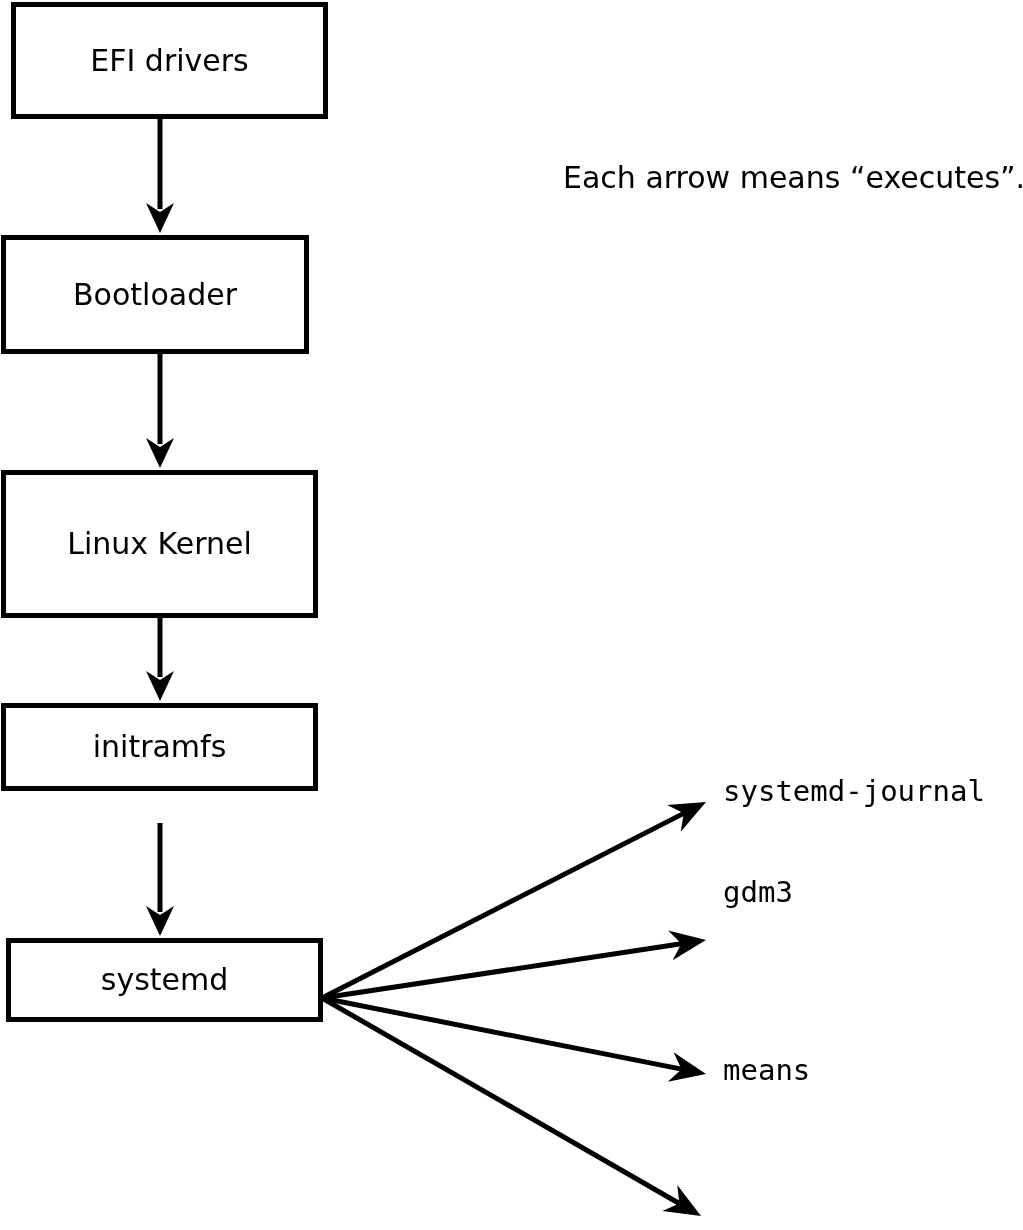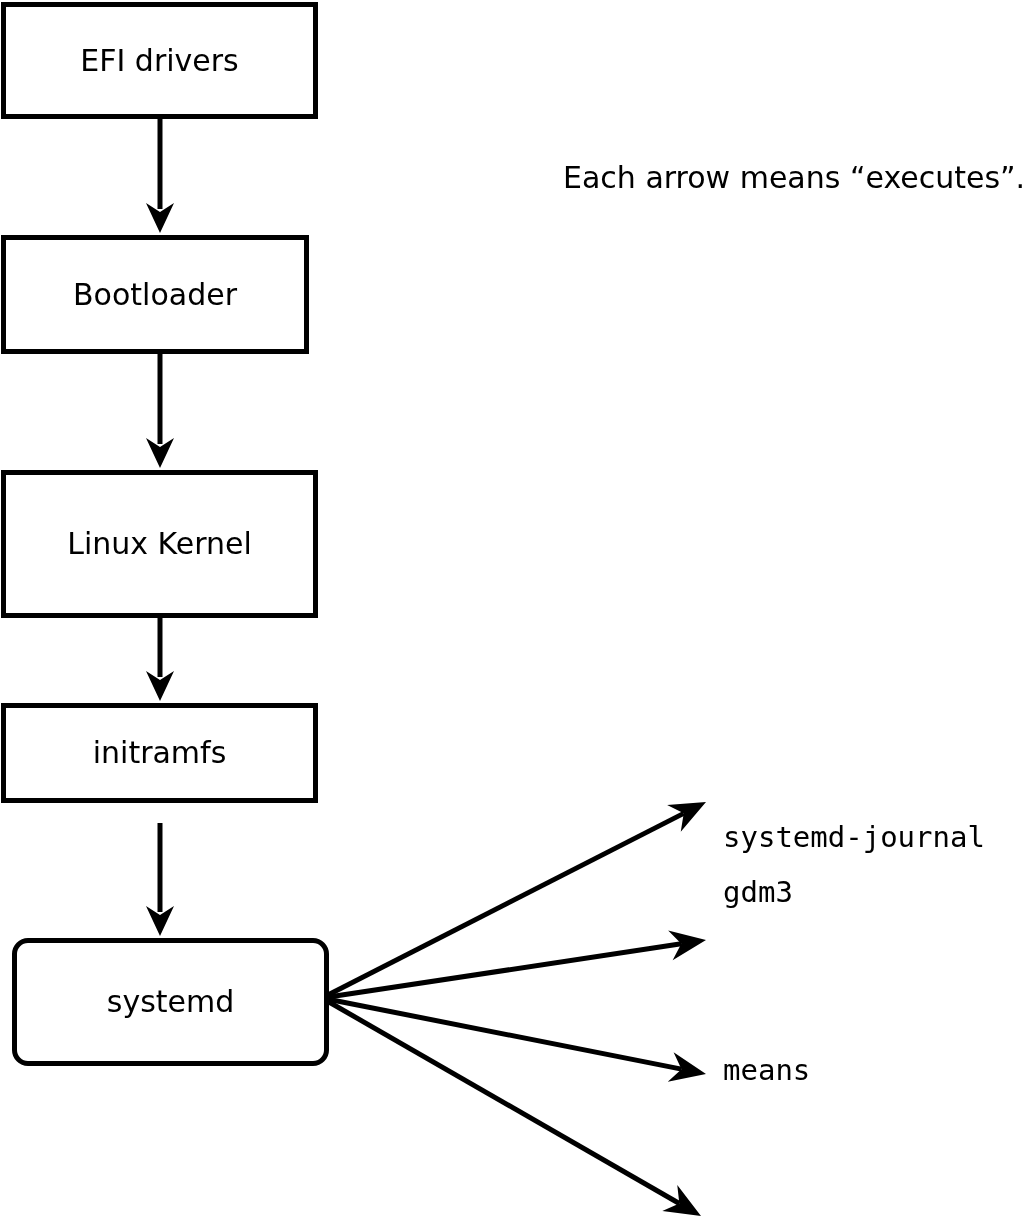--- a/index.html
+++ b/index.html
@@ -83,39 +83,39 @@
         <line x1="322" y1="998" x2="681.2803814516706" y2="943.7336923849039" stroke-width="5" stroke-linecap="butt"></line>
         <path d="M 706 940 L 672.6439647213481 960.2082881632592 L 681.2803814516706 943.7336923849039 L 668.1635338594633 930.544745905264 Z" stroke="none"></path>
         <line x1="322" y1="998" x2="681.475706895376" y2="1069.1462336563766" stroke-width="5" stroke-linecap="butt"></line>
         <path d="M 706 1074 L 667.7727581231674 1081.7251523279565 L 681.475706895376 1069.1462336563766 L 673.5972777355156 1052.2960006024077 Z" stroke="none"></path>
         <line x1="322" y1="998" x2="679.3291958075308" y2="1203.5349991716141" stroke-width="5" stroke-linecap="butt"></line>
         <path d="M 701 1216 L 662.3150414658128 1211.0528813226058 L 679.3291958075308 1203.5349991716141 L 677.273042459876 1185.0479162916429 Z" stroke="none"></path>
       </g>
   </svg>
 
   <div id="boxes">
-      <div class="node-box" style="left: 1px; top: 2px; width: 317px; height: 117px;">
+      <div class="node-box" style="left: 11px; top: 2px; width: 317px; height: 117px;">
         <span class="node-label">EFI drivers</span>
       </div>
       <div class="node-box" style="left: 1px; top: 235px; width: 308px; height: 119px;">
         <span class="node-label">Bootloader</span>
       </div>
       <div class="node-box" style="left: 1px; top: 470px; width: 317px; height: 148px;">
         <span class="node-label">Linux Kernel</span>
       </div>
-      <div class="node-box" style="left: 1px; top: 703px; width: 317px; height: 100px; text-align: right;">
+      <div class="node-box" style="left: 1px; top: 703px; width: 317px; height: 88px; text-align: right;">
         <span class="node-label">initramfs</span>
       </div>
-      <div class="node-box" style="left: 12px; top: 938px; width: 317px; height: 128px; border-radius: 16px;">
+      <div class="node-box" style="left: 6px; top: 938px; width: 317px; height: 84px;">
         <span class="node-label">systemd</span>
       </div>
     </div>
 
   <div id="leaves">
-      <div class="leaf-label" style="left: 723px; top: 777px; margin-top: 46px;">systemd-journal</div>
+      <div class="leaf-label" style="left: 723px; top: 777px;">systemd-journal</div>
       <div class="leaf-label" style="left: 723px; top: 878px;">gdm3</div>
       <div class="leaf-label" style="left: 723px; top: 1056px;">means</div>
       <div class="leaf-label" style="left: 714px; top: 1260px;">sshd</div>
     </div>
 
   <div class="caption" style="left: 563px; top: 163px;">Each arrow means “executes”.</div>
 
 </div>
 
 </body></html>

